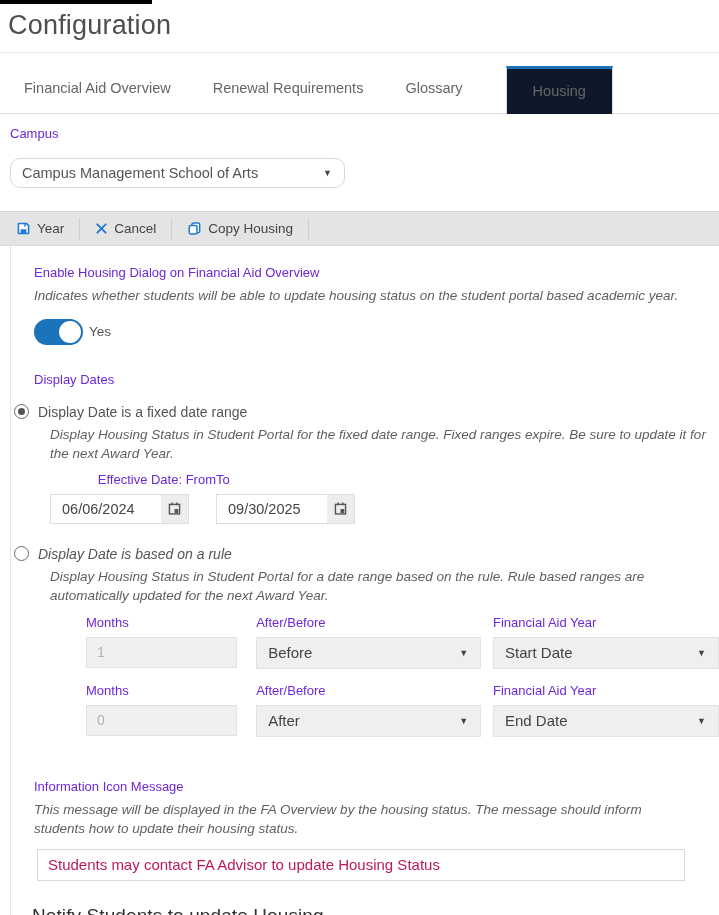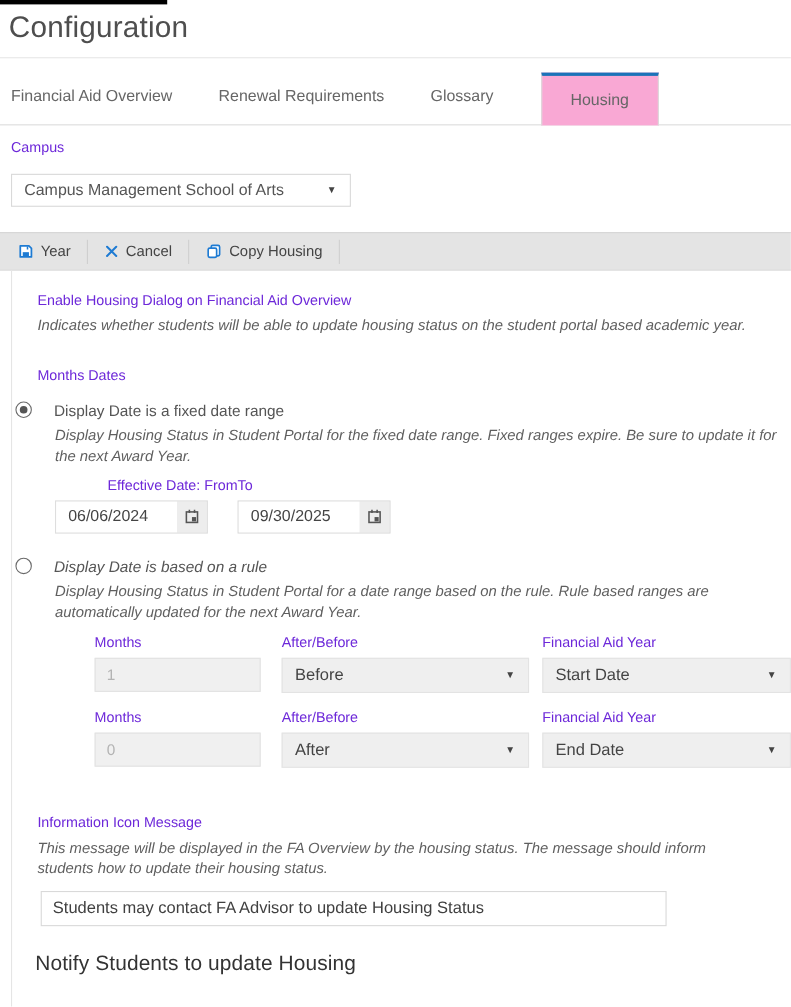--- a/index.html
+++ b/index.html
@@ -28,38 +28,38 @@
 
   
   .tabstrip{
     border-top:1px solid var(--border-light);
     border-bottom:1px solid #dcdcdc;
     display:flex;align-items:stretch;padding-top:13px;
   }
   .tab{
     padding:14px 21px 15px;font-size:14.5px;color:#666;cursor:default;white-space:nowrap;
   }
-  .tab:first-child{padding-left:10px;}
+  .tab:first-child{padding-left:24px;}
   .tab.active{
-    background:#f9a8d4;
+    background:#0f172a;
     border-left:1px solid #dcdcdc;border-right:1px solid #dcdcdc;
     border-top:3px solid var(--accent-blue);
     margin-bottom:-1px;padding-left:26px;padding-right:26px;
     margin-left:22px;color:#666;
   }
 
   
   .campus{margin:12px 0 0 10px;}
   .field-label{font-size:13px;color:#6d28d9;margin-bottom:6px;}
   .select{
     position:relative;display:flex;align-items:center;
     border:1px solid var(--border);background:#fff;
     height:30px;padding:0 30px 0 11px;font-size:14.5px;color:#555;
   }
-  .campus .select{width:309px;margin-top:17px;}
+  .campus .select{width:335px;margin-top:17px;border-radius:10px;}
   .caret{
     position:absolute;right:12px;top:50%;transform:translateY(-50%);
     font-size:9px;color:#444;line-height:1;
   }
 
   
   .toolbar{
     margin-top:23px;height:35px;background:var(--toolbar-bg);
     border-top:1px solid #d5d5d5;border-bottom:1px solid #dcdcdc;
     display:flex;align-items:center;padding-left:16px;
@@ -86,21 +86,21 @@
   .toggle .knob{
     position:absolute;top:0;right:-3px;width:26px;height:26px;border-radius:50%;
     background:#fff;border:2px solid var(--accent-blue);
   }
   .toggle-row{display:flex;align-items:center;gap:9px;}
   .toggle-label{font-size:13.5px;color:#555;margin-top:13px;}
 
   .section-gap{margin-top:27px;}
 
   
-  .radio-row{display:flex;align-items:center;gap:20px;margin-left:-20px;margin-top:17px;cursor:pointer;}
+  .radio-row{display:flex;align-items:center;gap:9px;margin-left:-20px;margin-top:17px;cursor:pointer;}
   .radio{
     width:15px;height:15px;border-radius:50%;border:1.5px solid #6a6a6a;background:#fff;
     display:inline-flex;align-items:center;justify-content:center;flex:0 0 auto;
   }
   .radio.checked::after{content:"";width:7px;height:7px;border-radius:50%;background:#555;}
   .radio-label{font-size:14px;color:#555;}
 
   .indent{margin-left:16px;}
   .desc-narrow{max-width:668px;}
   .desc-rule{max-width:655px;}
@@ -136,22 +136,22 @@
   .gray-select{
     background:#efefef;border:1px solid #e3e3e3;height:32px;font-size:15px;color:#444;
   }
   .rule-col2 .gray-select{width:225px;}
   .rule-col3 .gray-select{width:226px;}
   .rule-row2{margin-top:14px;}
 
   
   .info-section{margin-top:42px;}
   .info-input{
-    display:block;width:569px;height:32px;margin:10px 0 0 3px;
-    border:1px solid var(--border);font-family:inherit;font-size:15px;color:#404040;
+    display:block;width:648px;height:32px;margin:10px 0 0 3px;
+    border:1px solid var(--border);font-family:inherit;font-size:15px;color:#be185d;
     padding:0 10px;outline:none;
   }
 
   
   .notify{margin:24px 0 0 -2px;}
   .notify h2{font-size:19px;font-weight:400;color:#333;letter-spacing:.1px;}
 
   .icon-svg{display:block;}
 </style>
 </head>
@@ -207,24 +207,30 @@
     <span>Copy Housing</span>
   </button>
   <span class="tb-sep"></span>
 </div>
 
 <div class="panel">
 
   <div>
     <div class="field-label">Enable Housing Dialog on Financial Aid Overview</div>
     <div class="desc" style="margin-top:2px;">Indicates whether students will be able to update housing status on the student portal based academic year.</div>
+    <div class="toggle-row">
+      <span class="toggle">
+        <span class="knob"></span>
+      </span>
+      <span class="toggle-label">Yes</span>
+    </div>
   </div>
 
   <div class="section-gap">
-    <div class="field-label">Months Dates</div>
+    <div class="field-label">Display Dates</div>
 
     <div class="radio-row">
       <span class="radio checked"></span>
       <span class="radio-label">Display Date is a fixed date range</span>
     </div>
     <div class="indent">
       <div class="desc desc-narrow">Display Housing Status in Student Portal for the fixed date range. Fixed ranges expire. Be sure to update it for the next Award Year.</div>
       <div class="date-labels">
         <div class="field-label lbl-from">Effective Date: From</div>
         <div class="field-label">To</div>

